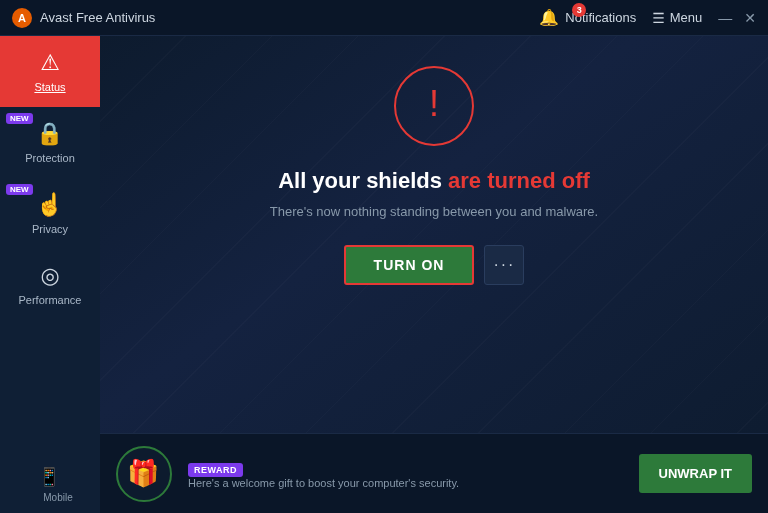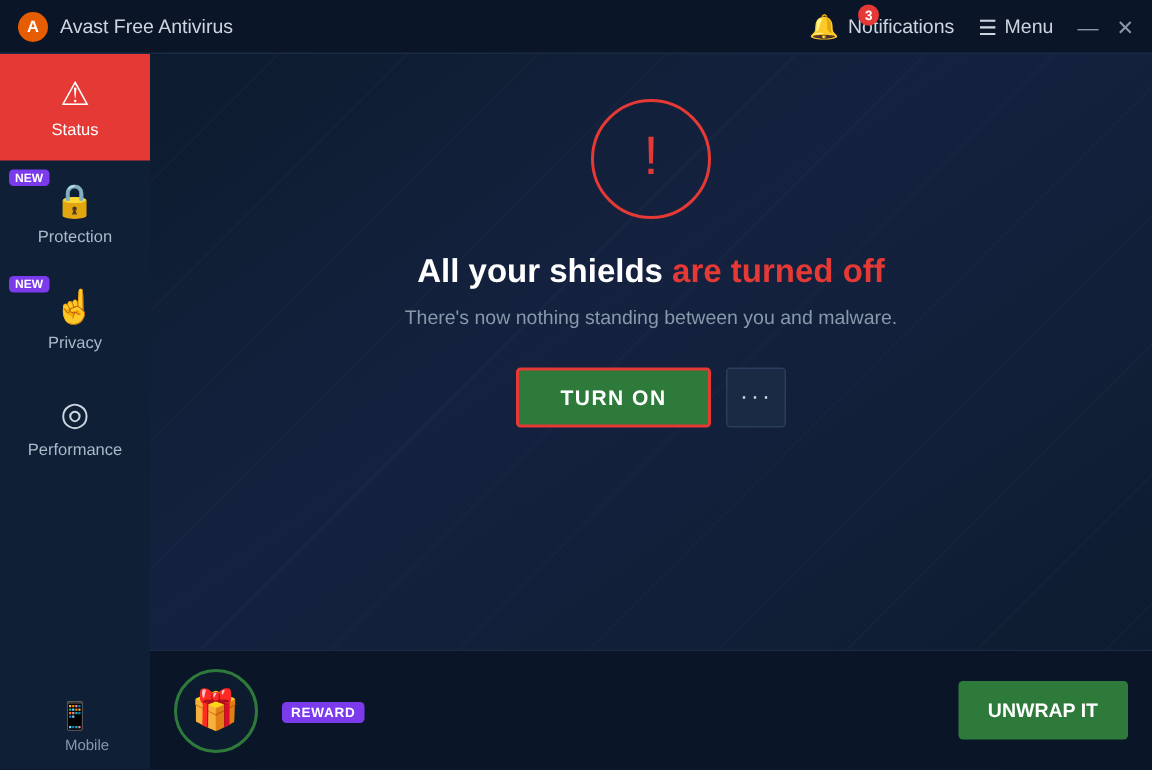--- a/index.html
+++ b/index.html
@@ -137,20 +137,21 @@
     .sidebar-item.active .icon {
       color: white;
     }
     .sidebar-item .label {
       font-size: 11px;
       color: #aab8c8;
       text-align: center;
     }
     .sidebar-item.active .label {
       color: white;
+      text-decoration: underline;
     }
     .new-badge {
       position: absolute;
       top: 6px;
       left: 6px;
       background: #7c3aed;
       color: white;
       font-size: 8px;
       font-weight: bold;
       padding: 1px 4px;
@@ -443,19 +444,20 @@
     </div>
 
     <div class="bottom-banner">
 
       <div class="gift-icon-wrap">
         <span class="gift-icon">🎁</span>
       </div>
 
       <div class="banner-text">
         <span class="reward-badge">REWARD</span>
+        <div class="banner-sub">Here's a welcome gift to boost your computer's security.</div>
       </div>
 
       <button class="unwrap-btn">UNWRAP IT</button>
     </div>
 
   </div>
 </div>
 
 </body></html>

